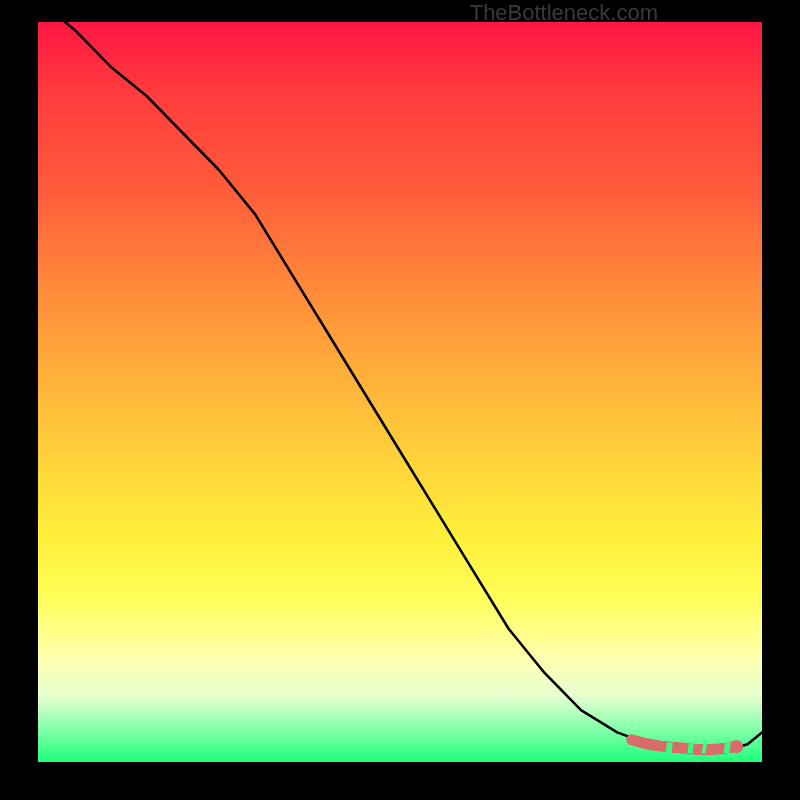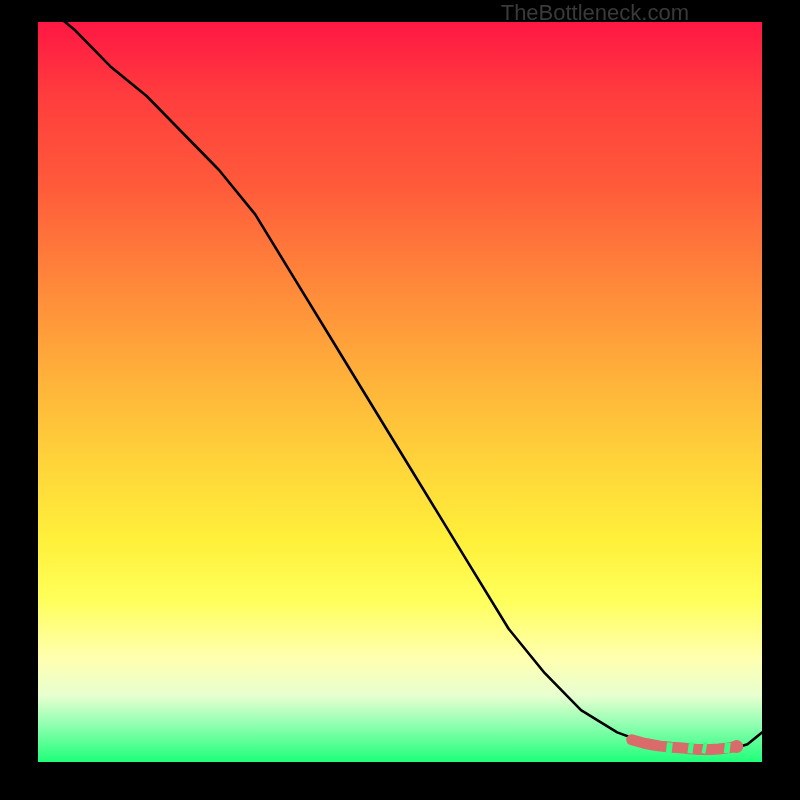--- a/index.html
+++ b/index.html
@@ -9,21 +9,20 @@
     height: 800px;
     background: #000;
     overflow: hidden;
     font-family: Arial, Helvetica, sans-serif;
   }
   .frame {
     position: relative;
     width: 696px;
     height: 800px;
     background: #000;
-    padding-left: 31px;
   }
   .plot-area {
     position: absolute;
     left: 38px;
     top: 22px;
     width: 724px;
     height: 740px;
     
     background: linear-gradient(to bottom,
       #ff1744 0%,

